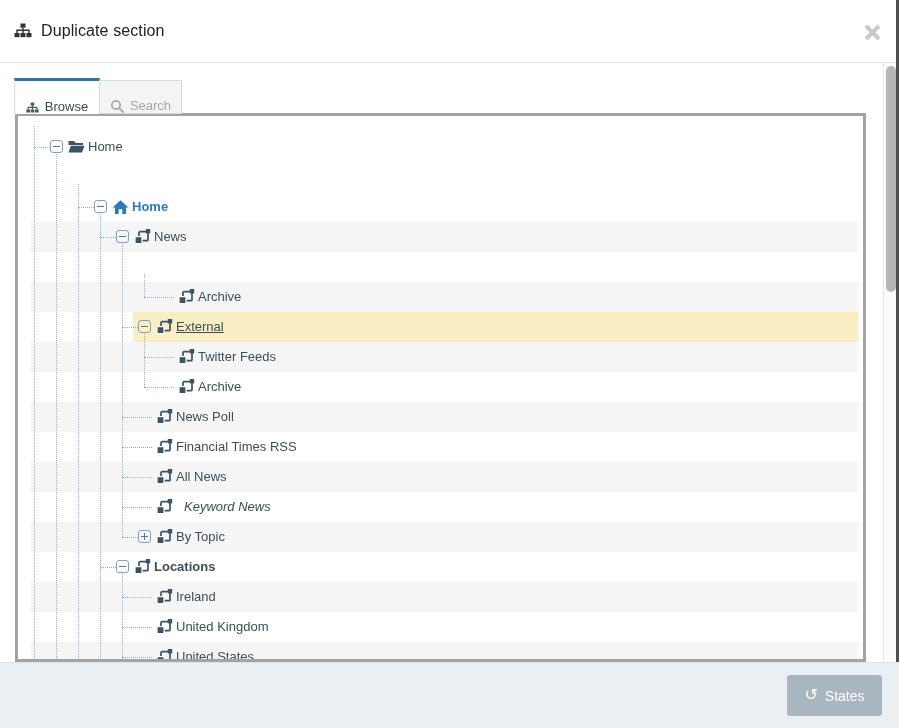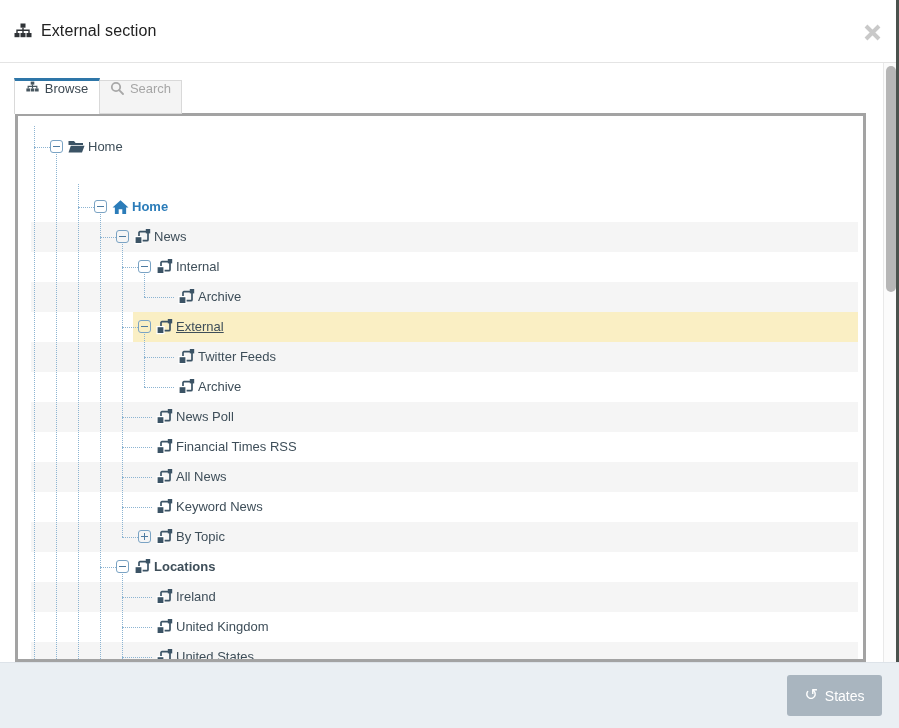--- a/index.html
+++ b/index.html
@@ -9,21 +9,21 @@
     font-family:"Liberation Sans","DejaVu Sans",sans-serif;
     -webkit-font-smoothing:antialiased;
   }
   
   .hdr{position:absolute;left:0;top:0;width:899px;height:62px;background:#fff;border-bottom:1px solid #e4e4e4;}
   .hdr-title-wrap{position:absolute;left:14px;top:0;height:62px;display:flex;align-items:center;gap:9px;}
   .hdr-title{font-size:16px;color:#222;letter-spacing:.1px;}
   .close-btn{position:absolute;right:16px;top:22px;width:21px;height:21px;cursor:pointer;}
   
   .tabs{position:absolute;left:14px;top:78px;height:36px;display:flex;align-items:flex-end;z-index:3;}
-  .tab{box-sizing:border-box;display:flex;align-items:flex-start;justify-content:center;gap:6px;font-size:13px;cursor:pointer;}
+  .tab{box-sizing:border-box;display:flex;align-items:flex-end;justify-content:center;gap:6px;font-size:13px;cursor:pointer;}
   .tab-active{
     width:86px;height:36px;background:#fff;
     border:1px solid #d9d9d9;border-top:3px solid #2e76a8;border-bottom:none;
     color:#3c4852;
   }
   .tab-idle{
     width:82px;height:34px;background:#f4f4f4;
     border:1px solid #d9d9d9;border-left:none;
     color:#a6a6a6;
   }
@@ -72,21 +72,21 @@
   <div class="hdr-title-wrap">
     <span style="display:inline-flex;">
       <svg width="18" height="16" viewBox="0 0 18 16">
         <rect x="6.5" y="0.5" width="5" height="4.2" fill="#2f3337"></rect>
         <path d="M9 4.7 V7.2 M3 10 V7.2 H15 V10 M9 7.2 V10" stroke="#2f3337" stroke-width="1.4" fill="none"></path>
         <rect x="0.5" y="10" width="5" height="4.2" fill="#2f3337"></rect>
         <rect x="6.5" y="10" width="5" height="4.2" fill="#2f3337"></rect>
         <rect x="12.5" y="10" width="5" height="4.2" fill="#2f3337"></rect>
       </svg>
     </span>
-    <span class="hdr-title">External section</span>
+    <span class="hdr-title">Duplicate section</span>
   </div>
   <span class="close-btn">
     <svg width="21" height="21" viewBox="0 0 21 21">
       <path d="M4 4 L17 17 M17 4 L4 17" stroke="#c9c9c9" stroke-width="4"></path>
     </svg>
   </span>
 </div>
 
 <div class="tabs">
   <div class="tab tab-active">
@@ -140,32 +140,20 @@
         <span class="exp" style="left: 85px;">
           <span class="hbar"></span>
         </span>
         <span class="ticon" style="left: 103px;"><svg width="17" height="16" viewBox="0 0 17 16">
             <rect x="5" y="2.7" width="9" height="9" rx="1" fill="none" stroke="#3b5365" stroke-width="1.7"></rect>
             <rect x="11.8" y="0" width="4.4" height="4.4" fill="#3b5365"></rect>
             <rect x="1" y="7.6" width="7" height="7" fill="#3b5365" stroke="#ffffff" stroke-width="1.2"></rect>
           </svg></span>
         <span class="tlabel" style="left: 123px;">News</span>
       </div>
-      <div class="trow" style="top: 120px;">
-        <div class="conn" style="left: 91px; width: 16px;"></div>
-        <span class="exp" style="left: 107px;">
-          <span class="hbar"></span>
-        </span>
-        <span class="ticon" style="left: 125px;"><svg width="17" height="16" viewBox="0 0 17 16">
-            <rect x="5" y="2.7" width="9" height="9" rx="1" fill="none" stroke="#3b5365" stroke-width="1.7"></rect>
-            <rect x="11.8" y="0" width="4.4" height="4.4" fill="#3b5365"></rect>
-            <rect x="1" y="7.6" width="7" height="7" fill="#3b5365" stroke="#ffffff" stroke-width="1.2"></rect>
-          </svg></span>
-        <span class="tlabel" style="left: 145px;">Internal</span>
-      </div>
       <div class="trow striped" style="top: 150px;">
         <div class="conn" style="left: 113px; width: 30px;"></div>
         <span class="ticon" style="left: 147px;"><svg width="17" height="16" viewBox="0 0 17 16">
             <rect x="5" y="2.7" width="9" height="9" rx="1" fill="none" stroke="#3b5365" stroke-width="1.7"></rect>
             <rect x="11.8" y="0" width="4.4" height="4.4" fill="#3b5365"></rect>
             <rect x="1" y="7.6" width="7" height="7" fill="#3b5365" stroke="#ffffff" stroke-width="1.2"></rect>
           </svg></span>
         <span class="tlabel" style="left: 167px;">Archive</span>
       </div>
       <div class="trow" style="top: 180px;">
@@ -226,21 +214,21 @@
           </svg></span>
         <span class="tlabel" style="left: 145px;">Financial Times RSS</span>
       </div>
       <div class="trow" style="top: 360px;">
         <div class="conn" style="left: 91px; width: 30px;"></div>
         <span class="ticon" style="left: 125px;"><svg width="17" height="16" viewBox="0 0 17 16">
             <rect x="5" y="2.7" width="9" height="9" rx="1" fill="none" stroke="#3b5365" stroke-width="1.7"></rect>
             <rect x="11.8" y="0" width="4.4" height="4.4" fill="#3b5365"></rect>
             <rect x="1" y="7.6" width="7" height="7" fill="#3b5365" stroke="#ffffff" stroke-width="1.2"></rect>
           </svg></span>
-        <span class="tlabel" style="left: 145px;">Keyword News</span>
+        <span class="tlabel" style="left: 153px; font-style: italic;">Keyword News</span>
       </div>
       <div class="trow striped" style="top: 390px;">
         <div class="conn" style="left: 91px; width: 16px;"></div>
         <span class="exp" style="left: 107px;">
           <span class="hbar"></span>
           <span class="vbar"></span>
         </span>
         <span class="ticon" style="left: 125px;"><svg width="17" height="16" viewBox="0 0 17 16">
             <rect x="5" y="2.7" width="9" height="9" rx="1" fill="none" stroke="#3b5365" stroke-width="1.7"></rect>
             <rect x="11.8" y="0" width="4.4" height="4.4" fill="#3b5365"></rect>

